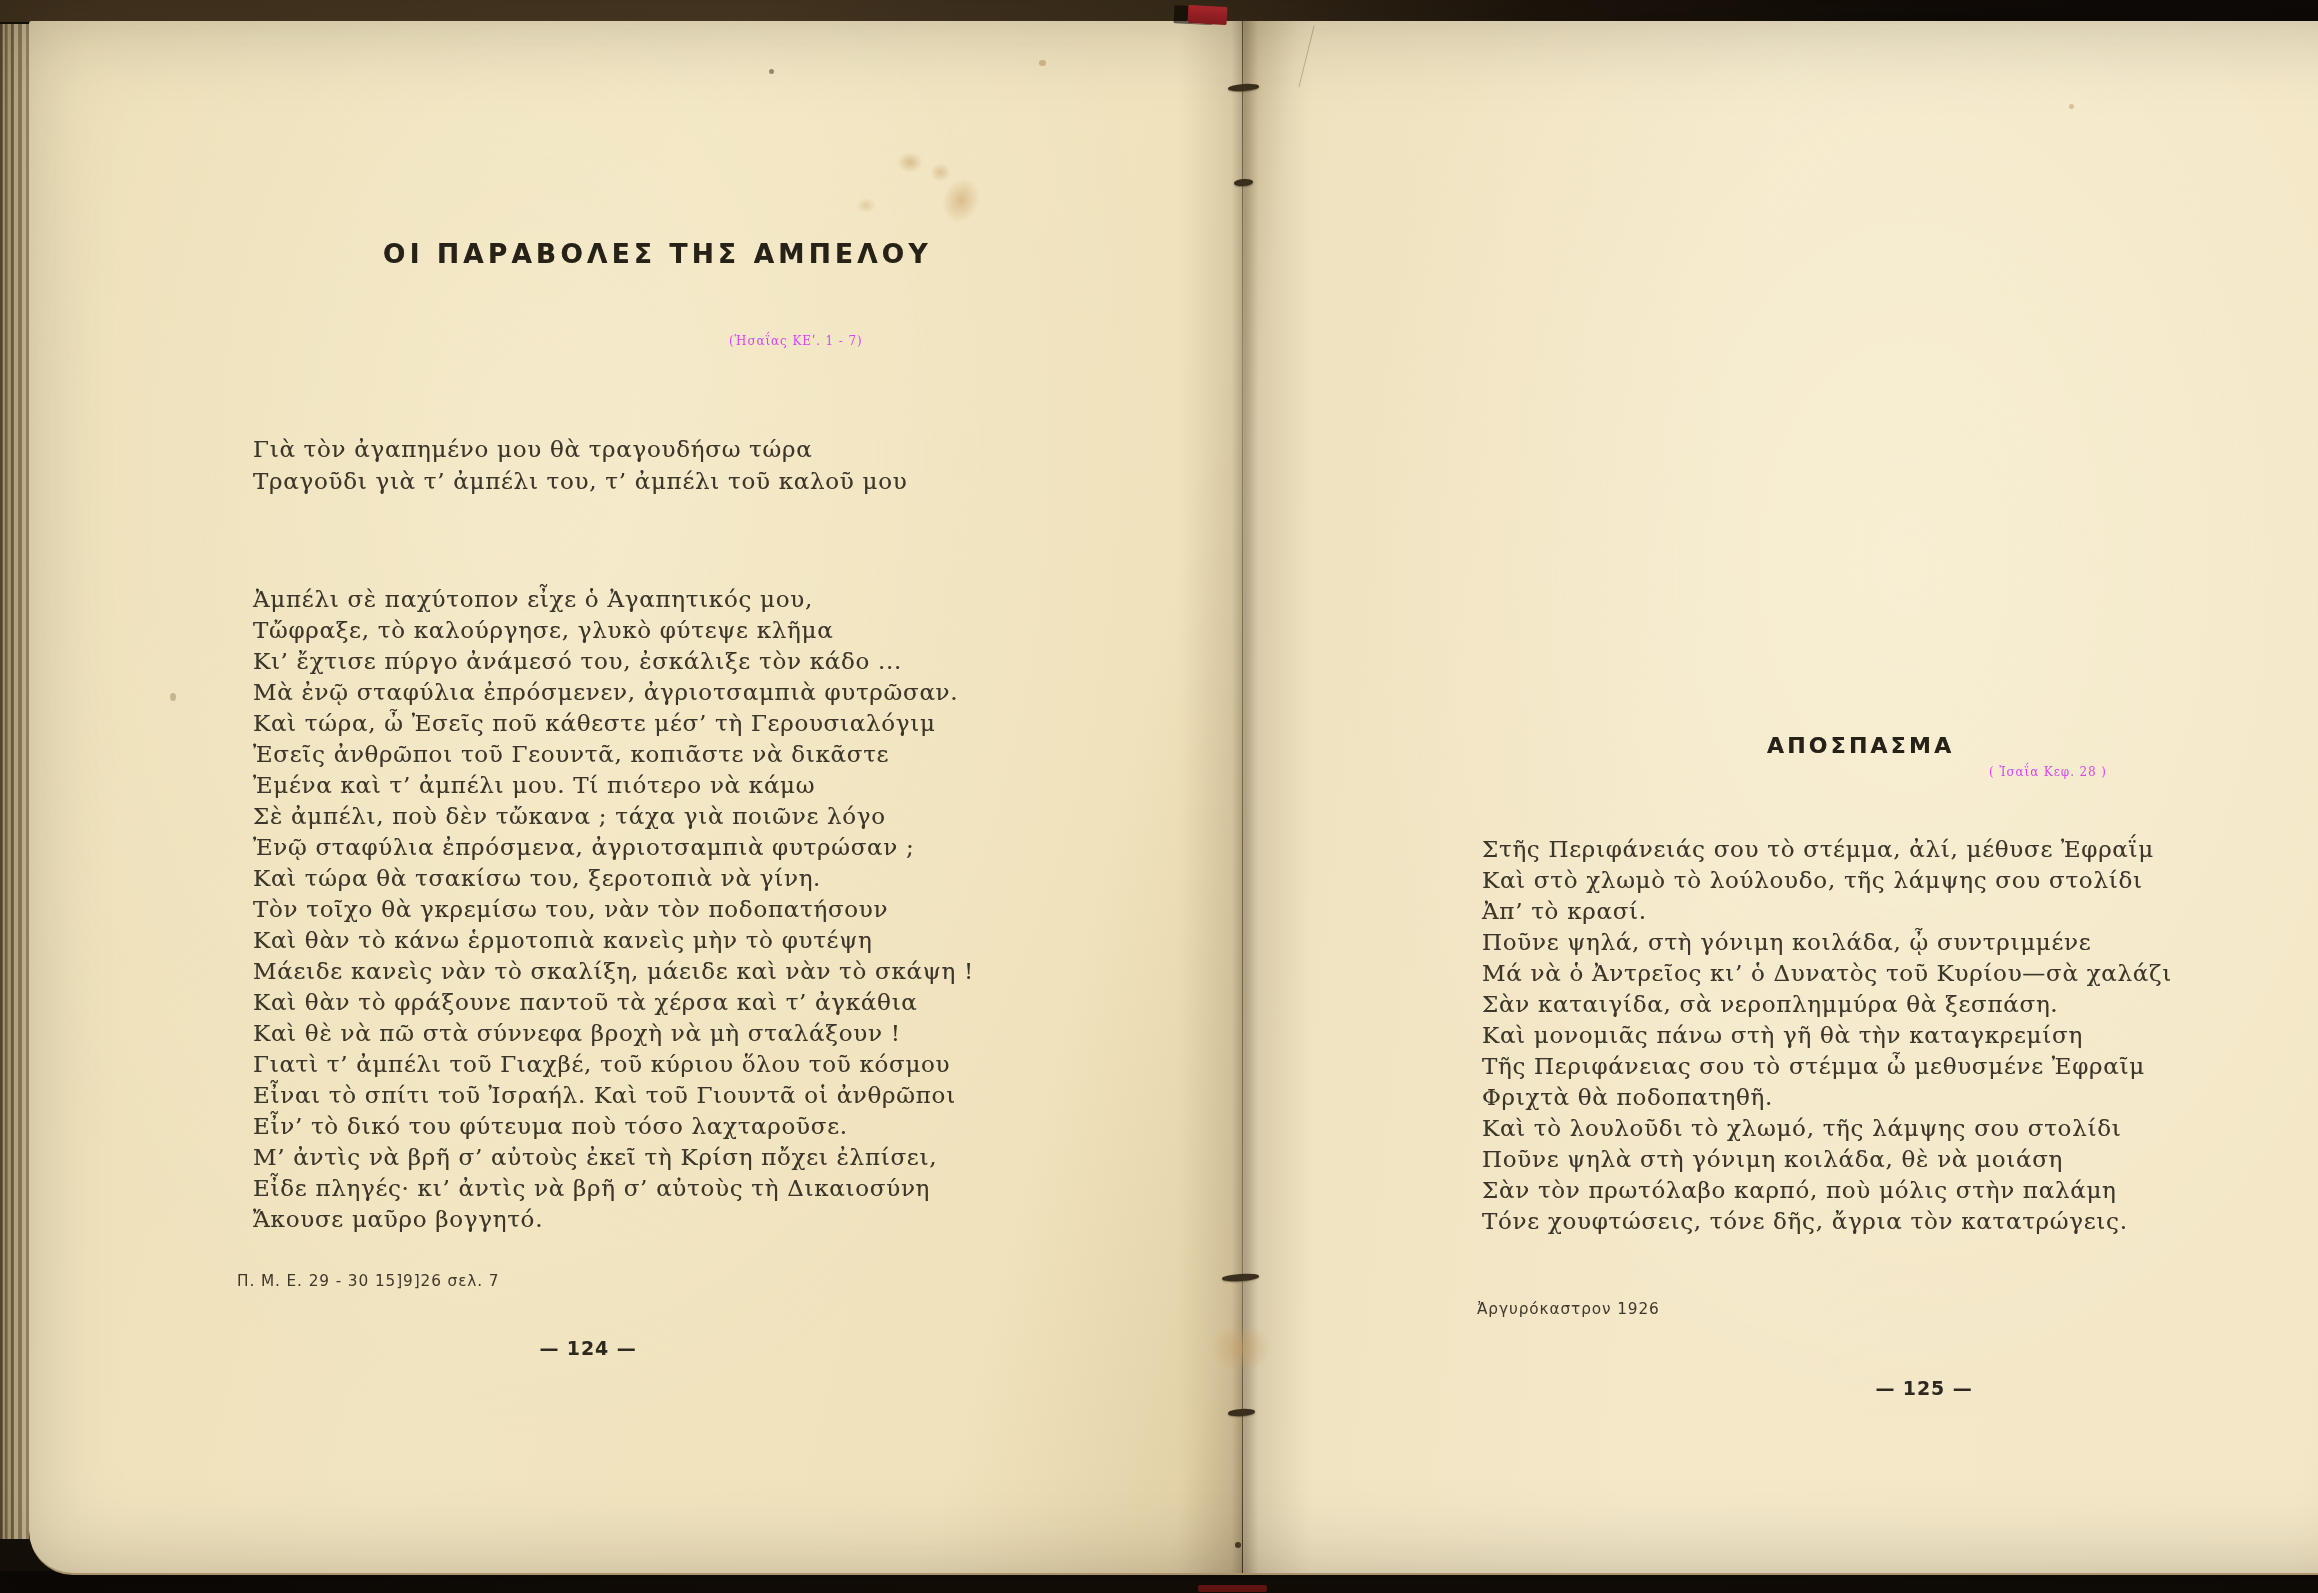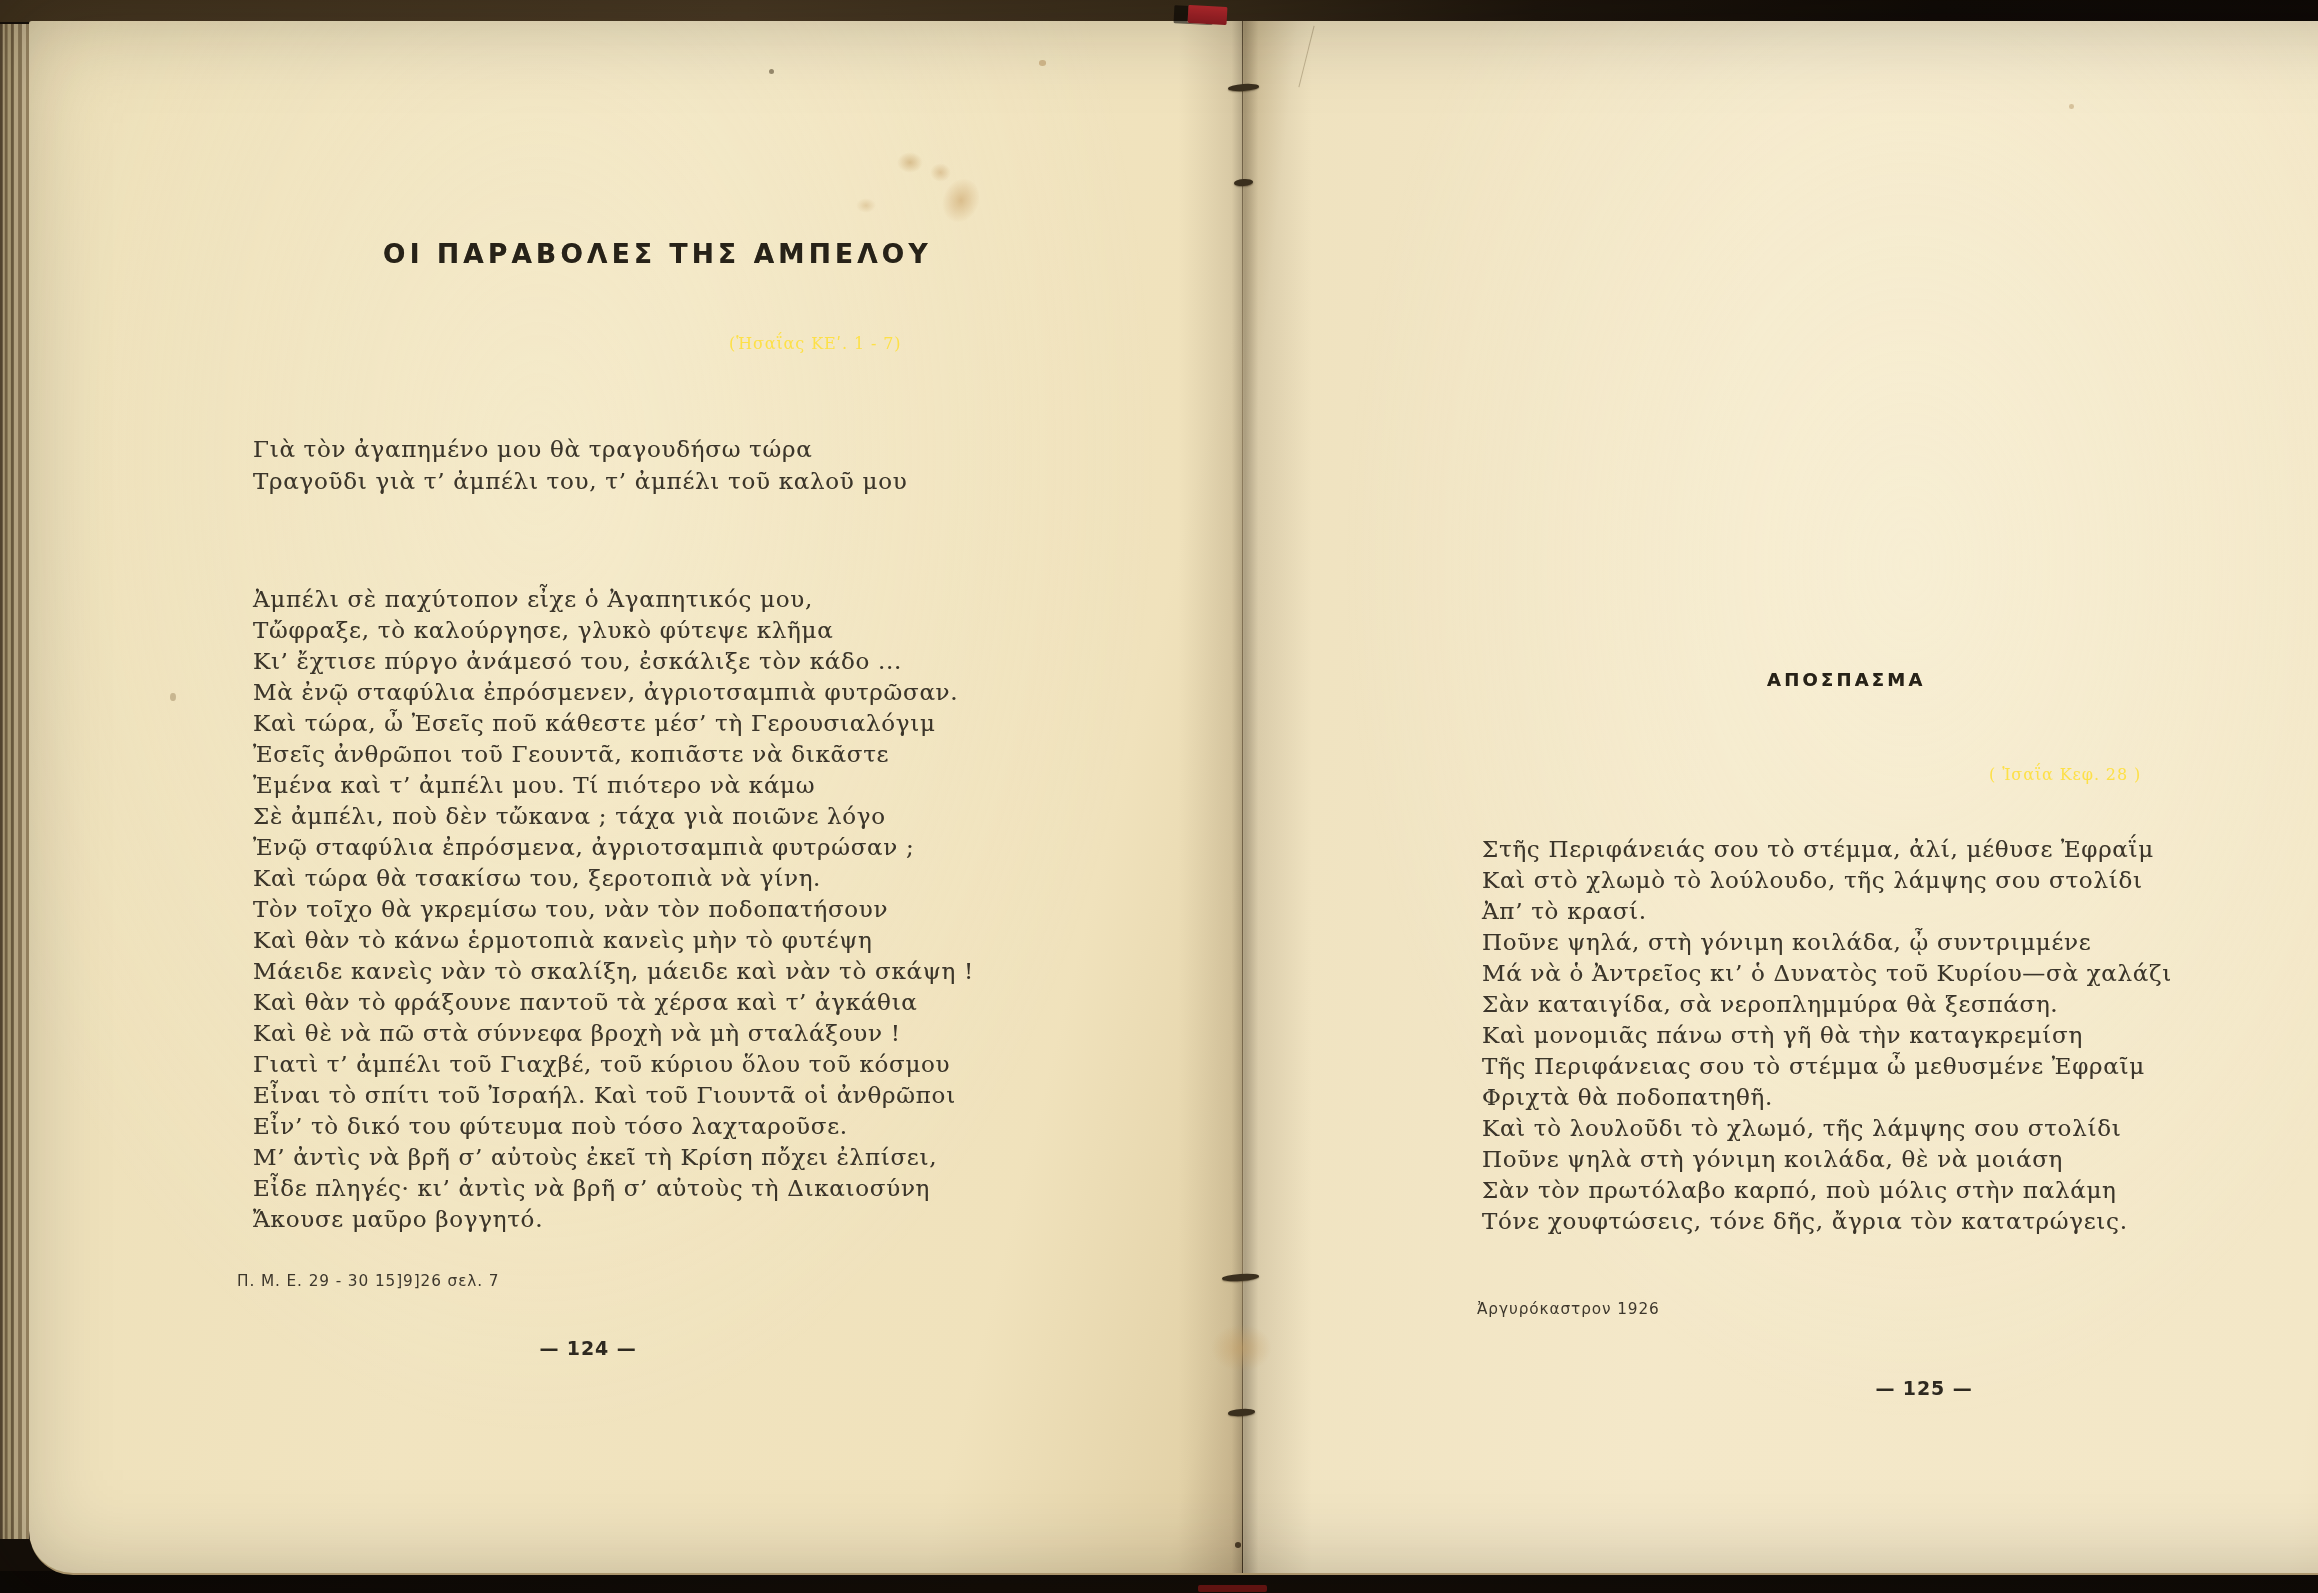--- a/index.html
+++ b/index.html
@@ -116,26 +116,26 @@
   }
 
   
   .txt{position:absolute;white-space:nowrap;}
   .lp-title{
     left:383px;top:238px;
     font-family:"DejaVu Sans",sans-serif;font-weight:700;font-size:26.4px;
     letter-spacing:4.2px;color:#272218;text-shadow:0 0 0.5px rgba(42,36,24,.6);
   }
   .rp-title{
-    left:1767px;top:669px;
-    font-family:"DejaVu Sans",sans-serif;font-weight:700;font-size:18px;
+    left:1767px;top:733px;
+    font-family:"DejaVu Sans",sans-serif;font-weight:700;font-size:22px;
     letter-spacing:3.2px;color:#272218;text-shadow:0 0 0.5px rgba(42,36,24,.6);
   }
   .subtitle{
-    font-size:16px;color:#fde047;letter-spacing:0.9px;text-align:center;
+    font-size:12px;color:#d946ef;letter-spacing:0.9px;text-align:center;
   }
   .lp-subtitle{left:729px;top:334px;}
   .rp-subtitle{left:1989px;top:765px;}
   .stanza{
     font-size:23px;line-height:31px;color:#3b352a;letter-spacing:0.7px;
     text-shadow:0 0 0.5px rgba(55,48,35,.35);
   }
   .lp-stanza1{left:253px;top:433px;line-height:32px;}
   .lp-stanza2{left:253px;top:584px;}
   .rp-stanza{left:1482px;top:834px;}

